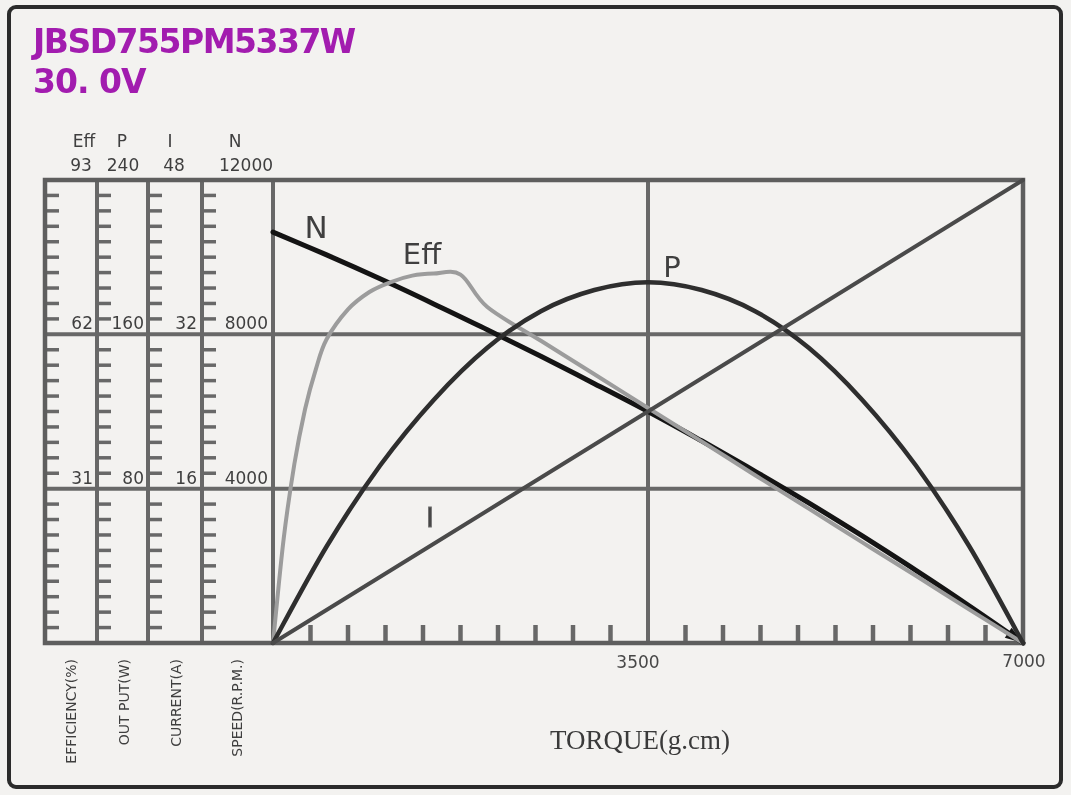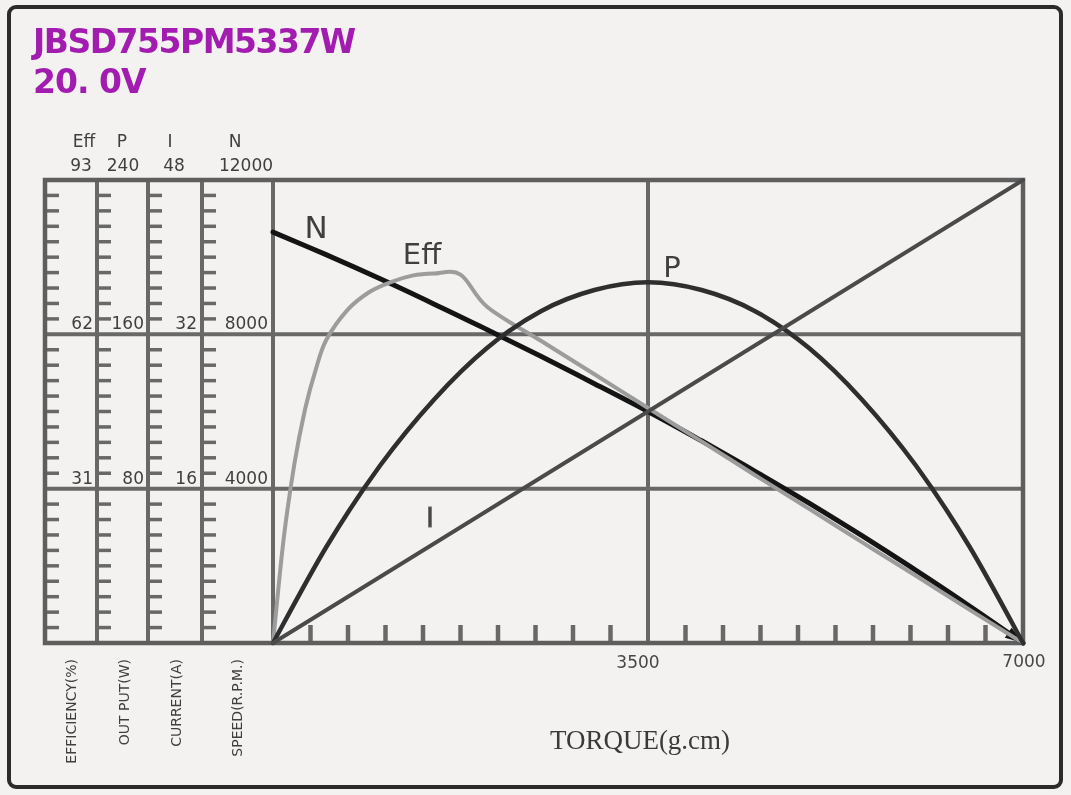--- a/index.html
+++ b/index.html
@@ -26,21 +26,21 @@
   text.torque{font-family:"Liberation Serif","DejaVu Serif",serif;font-size:27px;text-anchor:middle;fill:#3a3a3a;}
   text.clabel{text-anchor:middle;}
 </style>
 </head>
 <body>
 
 <div class="outer-frame"></div>
 
 <div class="titles">
   <div class="title-model">JBSD755PM5337W</div>
-  <div class="title-voltage">20. 0V</div>
+  <div class="title-voltage">30. 0V</div>
 </div>
 
 <svg id="chart" width="1071" height="795" viewBox="0 0 1071 795">
 
   <g id="gen">
       <line x1="45" y1="195.43333333333334" x2="59" y2="195.43333333333334" stroke="#686868" stroke-width="3.5"></line>
       <line x1="45" y1="210.86666666666667" x2="59" y2="210.86666666666667" stroke="#686868" stroke-width="3.5"></line>
       <line x1="45" y1="226.3" x2="59" y2="226.3" stroke="#686868" stroke-width="3.5"></line>
       <line x1="45" y1="241.73333333333335" x2="59" y2="241.73333333333335" stroke="#686868" stroke-width="3.5"></line>
       <line x1="45" y1="257.1666666666667" x2="59" y2="257.1666666666667" stroke="#686868" stroke-width="3.5"></line>

